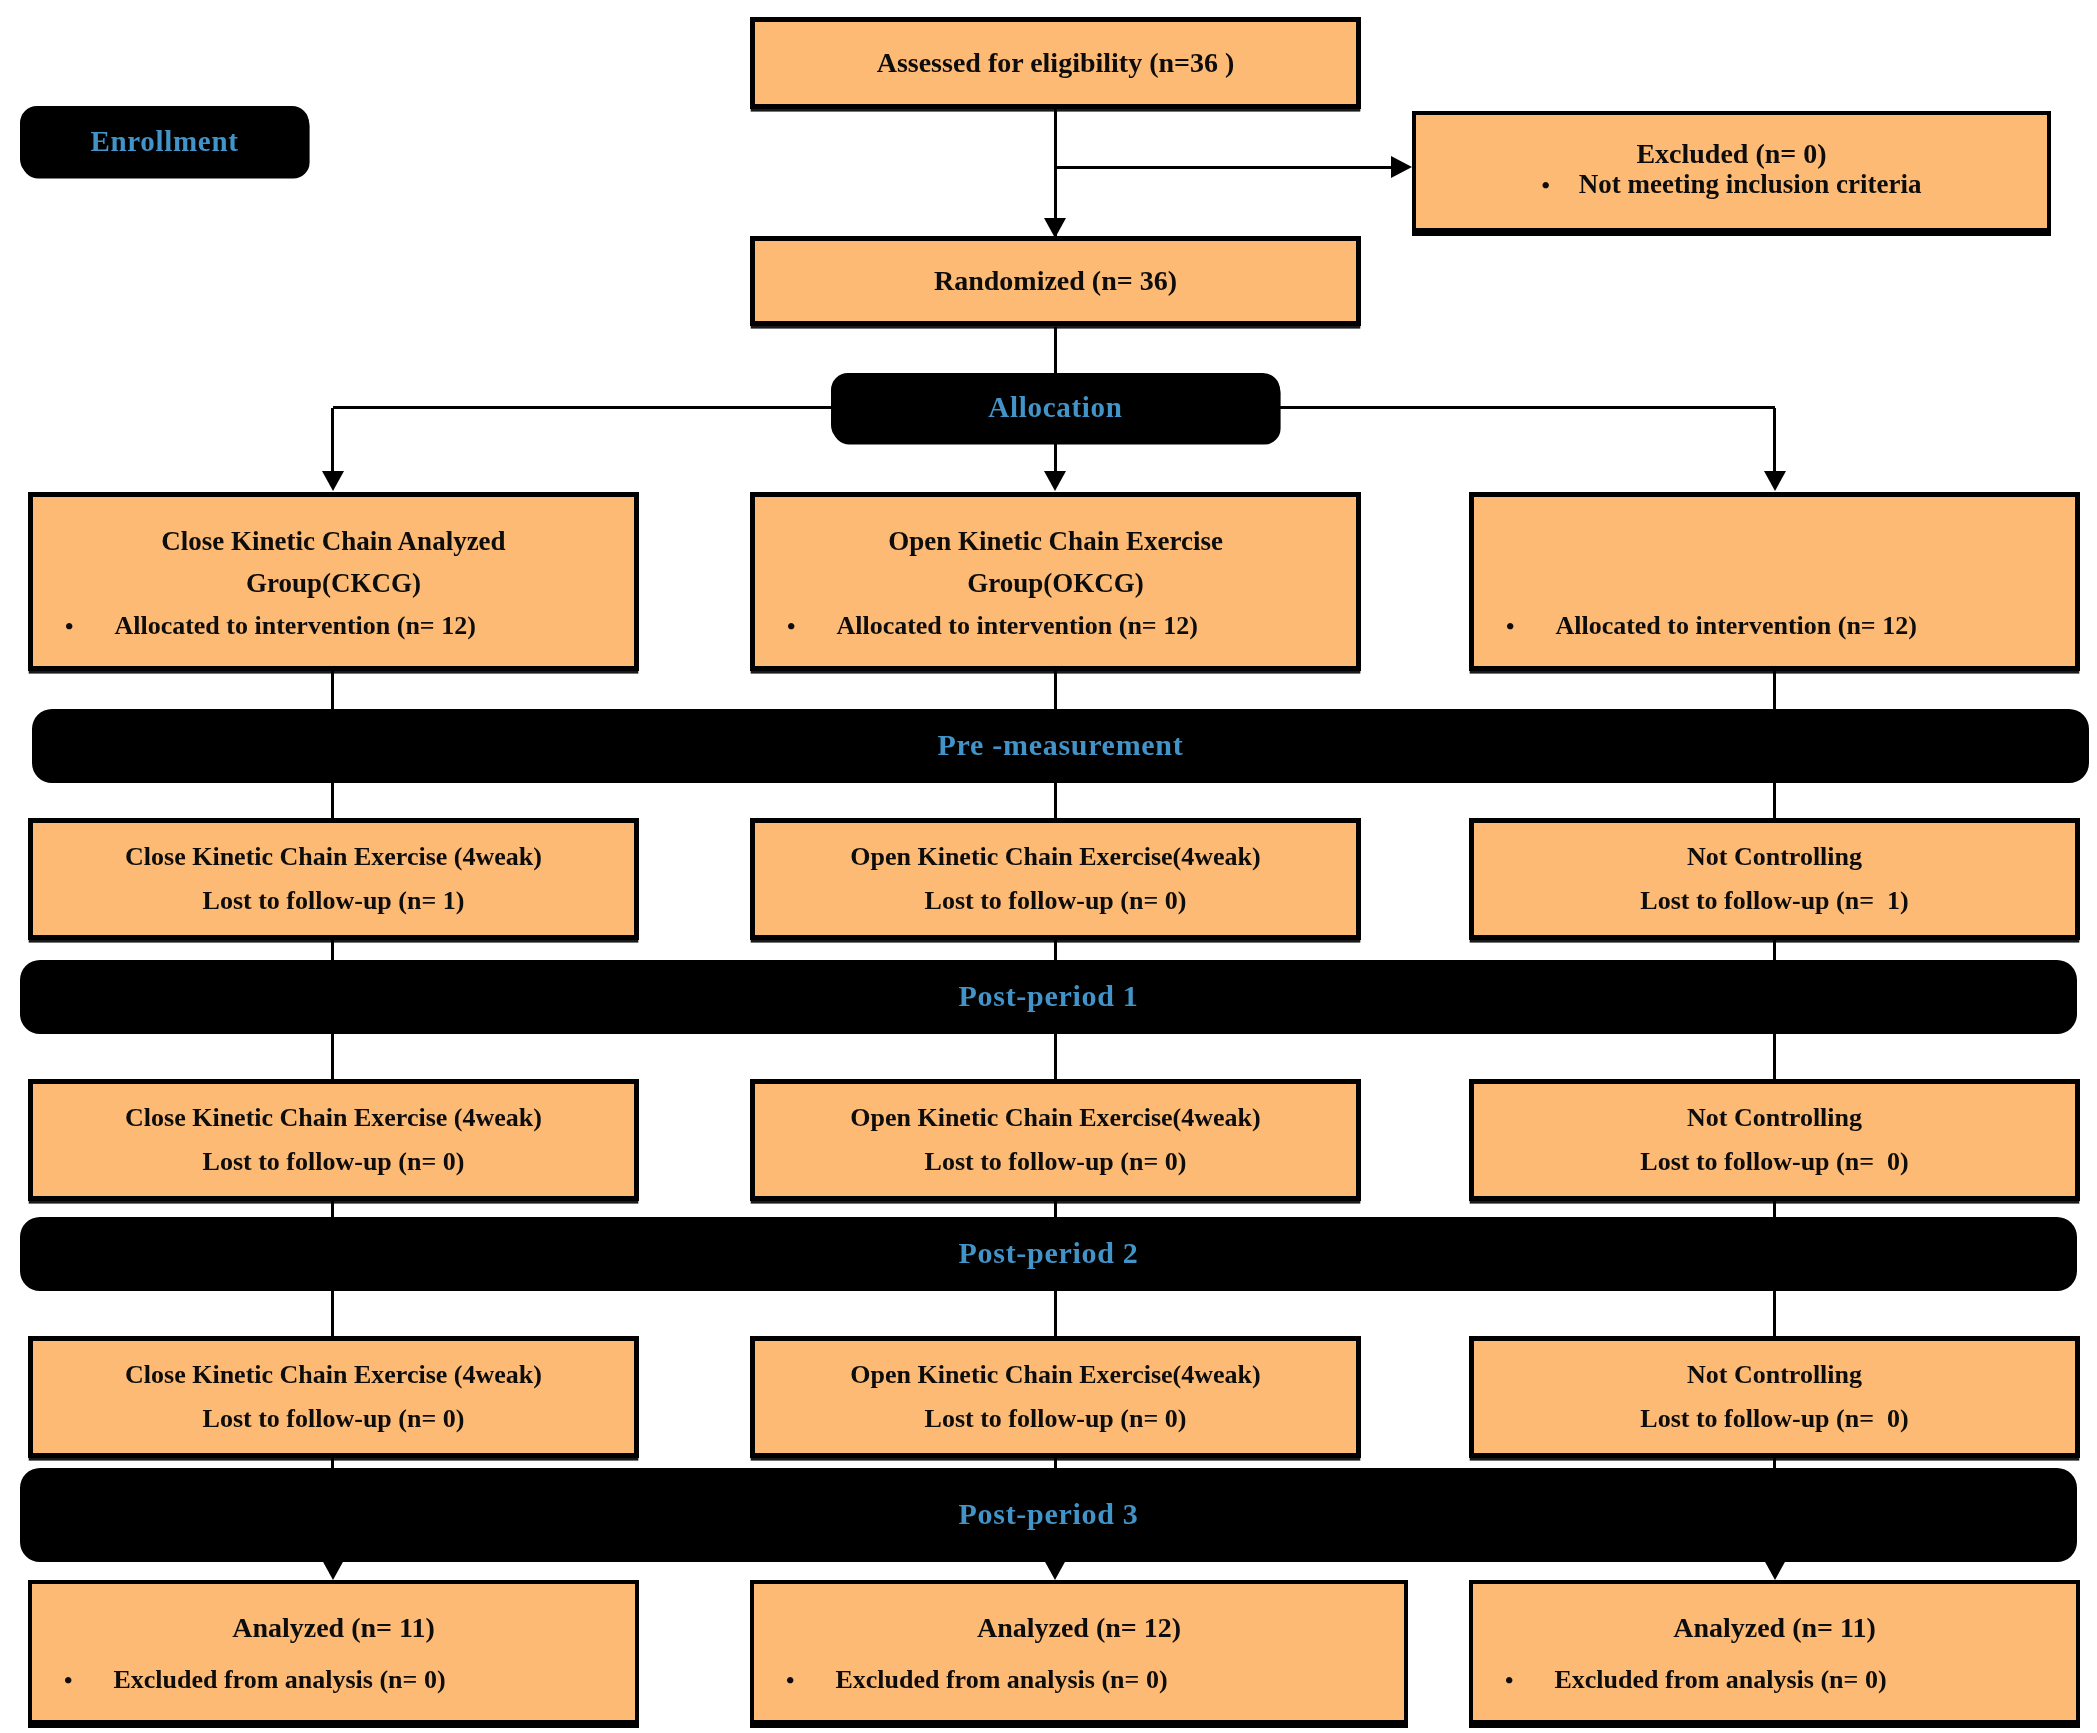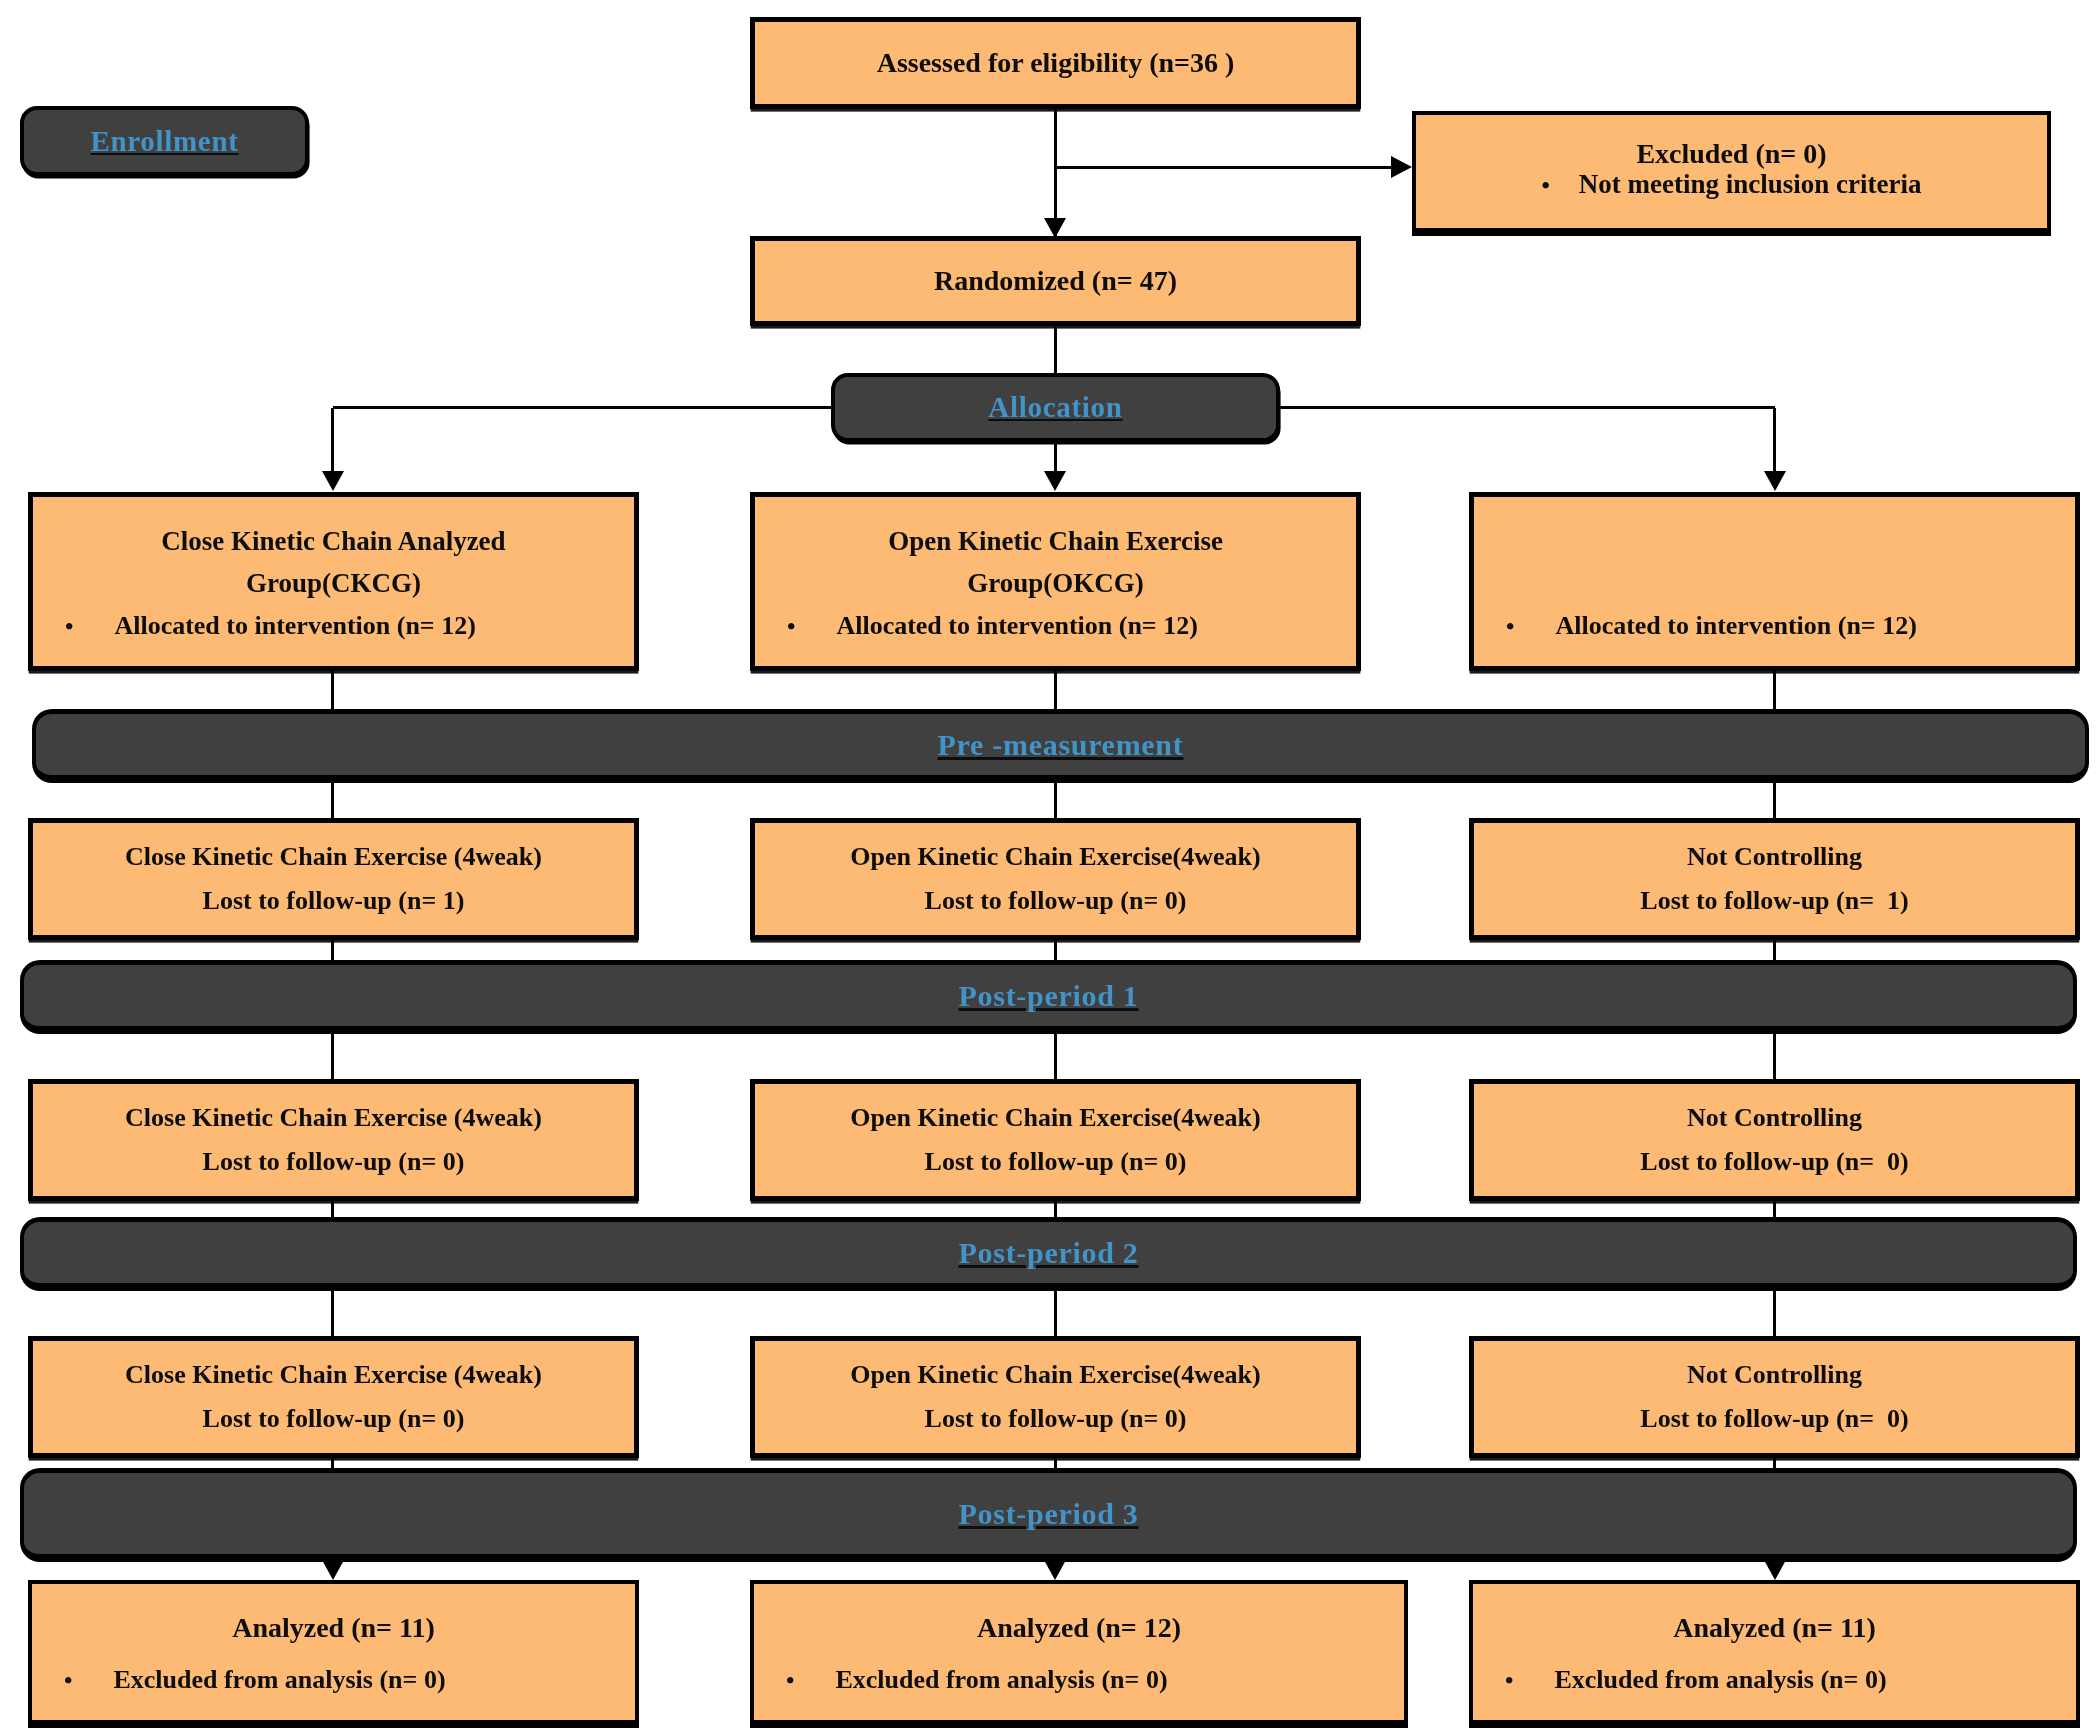--- a/index.html
+++ b/index.html
@@ -1,20 +1,20 @@
 <!DOCTYPE html>
 <html style="font-size:10.6px"><head>
 <meta charset="utf-8">
 <style>
   html,body{margin:0;padding:0;background:#ffffff;}
   body{width:2097px;height:1733px;position:relative;font-family:"Liberation Serif",serif;font-weight:bold;color:#0d0d0d;}
   .abs{position:absolute;box-sizing:border-box;}
   .wbox{background:#fdba74;border:4.6px solid #000;}
   .heavy{border-width:5.3px;box-shadow:0 3.3px 0 -0.7px #1a1a1a;}
-  .bluefill{background:#404040;border:4.6px solid #000;text-decoration:underline;}
+  .bluefill{background:#000000;border:4.6px solid #000;}
   .pill{border-radius:17px;box-shadow:1.3px 3.3px 0 -0.7px #000;}
   .band{border-radius:20px;border-width:5.3px 4.6px 8.6px 4.6px;display:flex;align-items:center;justify-content:center;}
   .band-label{color:#4193c8;font-size:30px;letter-spacing:0.7px;white-space:pre-wrap;}
   .pill-label{color:#4193c8;font-size:29px;letter-spacing:0.7px;display:flex;align-items:center;justify-content:center;width:100%;height:100%;white-space:pre-wrap;}
   .center-text{display:flex;align-items:center;justify-content:center;text-align:center;}
   .box-line{white-space:pre-wrap;}
   .single{font-size:28px;}
   .two-line{display:flex;flex-direction:column;align-items:center;justify-content:center;text-align:center;font-size:26px;line-height:1.7;}
   .group-title{height:122px;display:flex;flex-direction:column;align-items:center;justify-content:center;text-align:center;font-size:27px;line-height:1.55;padding-top:5.3px;}
   .bullet-row{position:absolute;left:0;right:0;display:flex;align-items:center;font-size:26px;}
@@ -43,21 +43,21 @@
   <div class="center-text single" style="height:59px;padding-top:9.2px;">
     <span class="box-line">Excluded (n= 0)</span>
   </div>
   <div class="bullet-row bullet-center" style="font-size:27px;">
     <span class="bullet-dot"></span>
     <span class="box-line">Not meeting inclusion criteria</span>
   </div>
 </div>
 
 <div class="abs wbox heavy center-text single" style="left:750px;top:236px;width:611px;height:90px;">
-  <span class="box-line">Randomized (n= 47)</span>
+  <span class="box-line">Randomized (n= 36)</span>
 </div>
 
 <div class="abs bluefill pill z2" style="left:831px;top:373px;width:449px;height:69px;">
   <div class="pill-label">Allocation</div>
 </div>
 
 <div class="abs wbox heavy" style="left:28px;top:492px;width:611px;height:179px;">
   <div class="group-title">
     <span class="box-line">Close Kinetic Chain Analyzed</span>
     <span class="box-line">Group(CKCG)</span>

